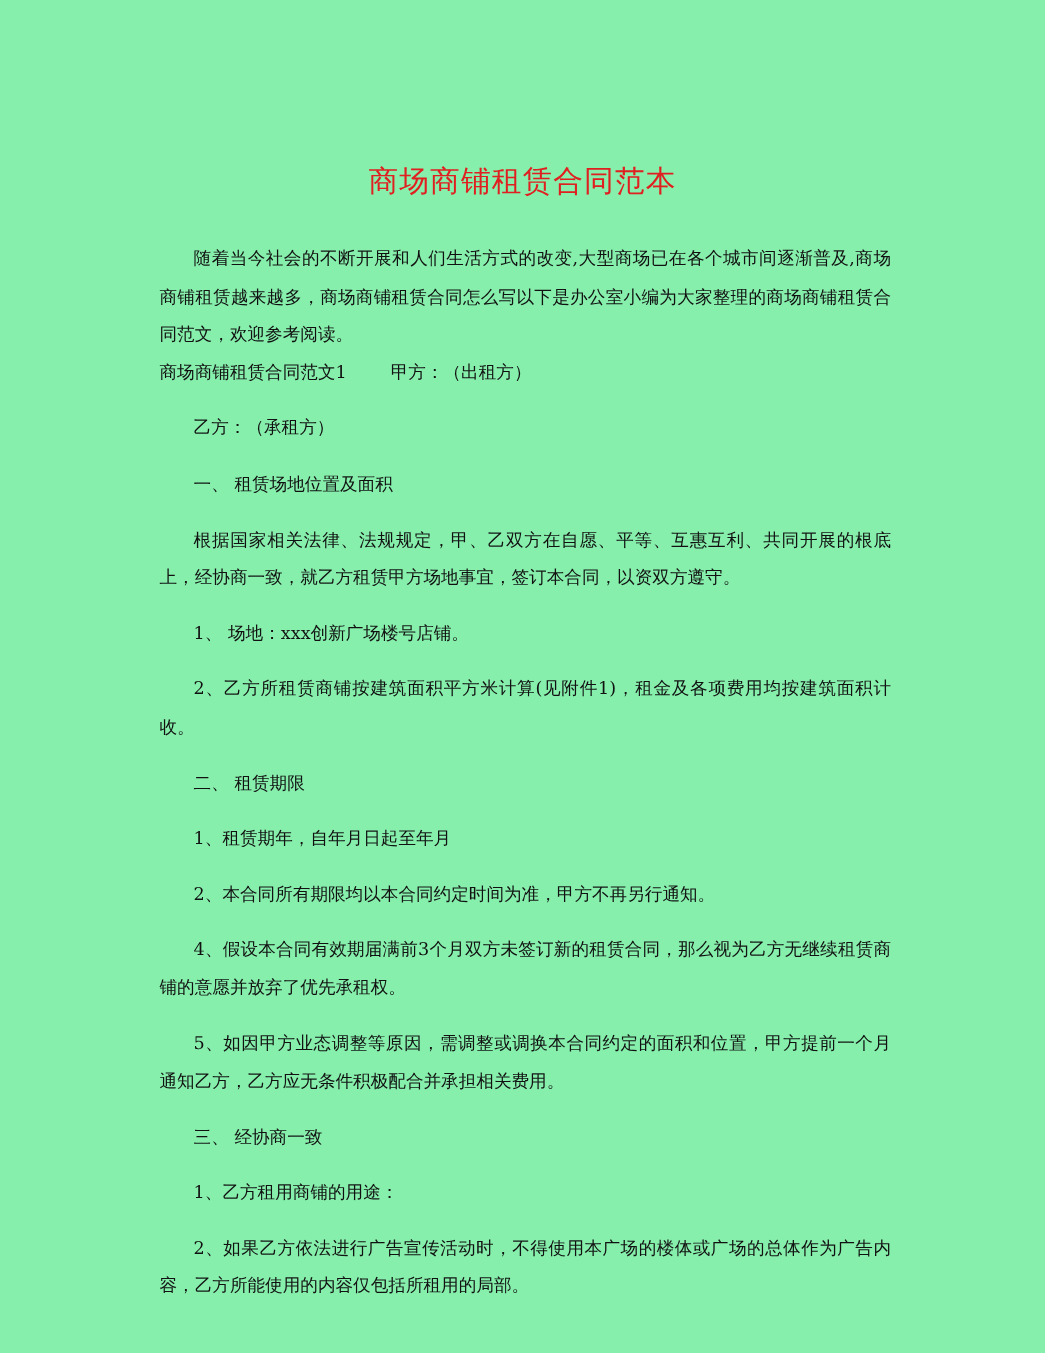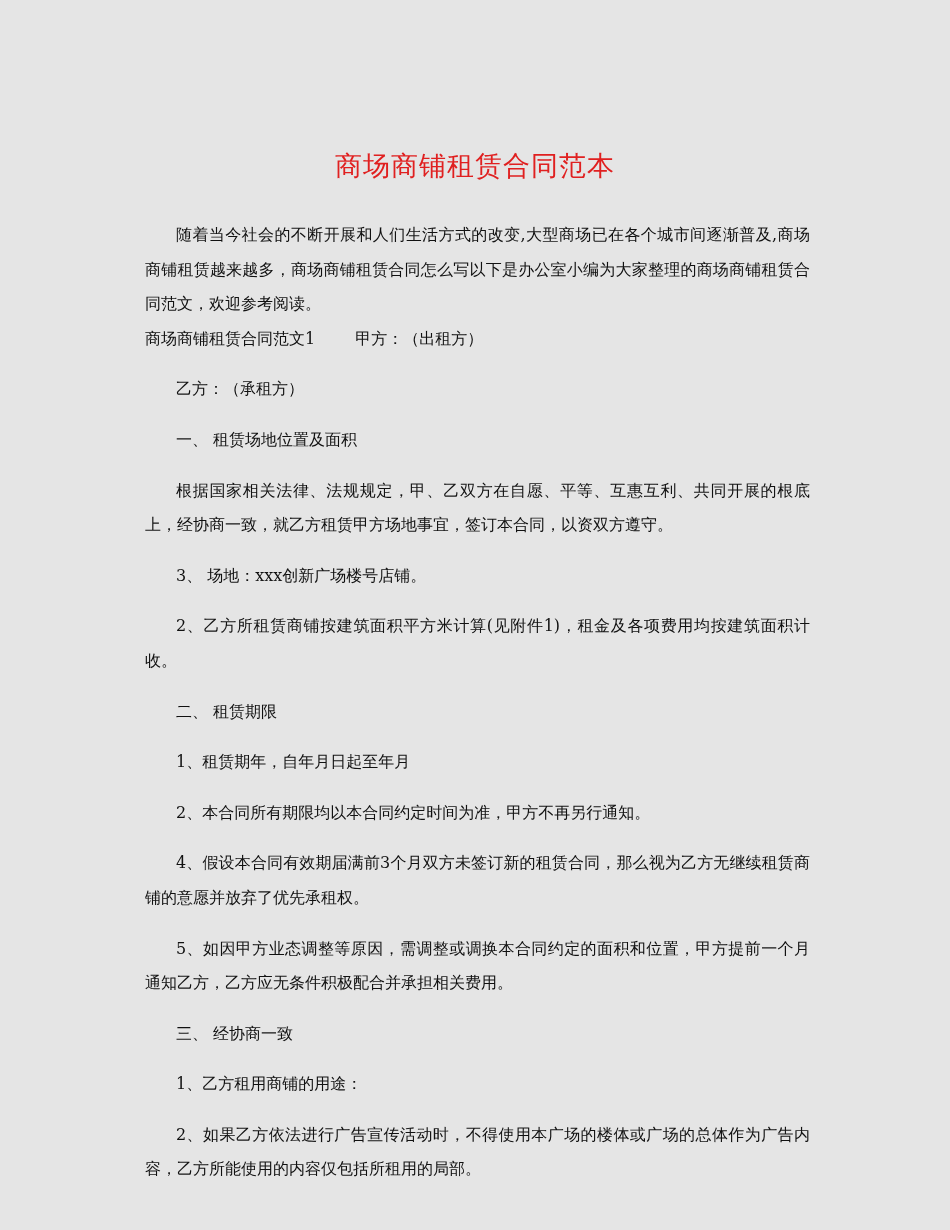--- a/index.html
+++ b/index.html
@@ -13,21 +13,21 @@
     position: relative;
     overflow: hidden;
     font-family: "DejaVu Serif", "Liberation Serif", serif;
     color: #111111;
   }
   .page {
     position: absolute;
     left: 0; top: 0;
     width: 950px;
     height: 1230px;
-    background: #e5e5e5;
+    background: #86efac;
   }
   .title {
     position: absolute;
     top: 128px;
     left: 0;
     width: 950px;
     text-align: center;
     font-size: 27px;
     line-height: 40px;
     letter-spacing: 1px;
@@ -68,21 +68,21 @@
 
     <p class="p indent">随着当今社会的不断开展和人们生活方式的改变,大型商场已在各个城市间逐渐普及,商场商铺租赁越来越多，商场商铺租赁合同怎么写以下是办公室小编为大家整理的商场商铺租赁合同范文，欢迎参考阅读。</p>
 
     <p class="p"><span>商场商铺租赁合同范文1</span><span class="gap"></span><span>甲方：（出租方）</span></p>
 
     <p class="p indent">乙方：（承租方）</p>
 
     <p class="p indent">一、 租赁场地位置及面积</p>
 
     <p class="p indent">根据国家相关法律、法规规定，甲、乙双方在自愿、平等、互惠互利、共同开展的根底上，经协商一致，就乙方租赁甲方场地事宜，签订本合同，以资双方遵守。</p>
-    <p class="p indent">3、 场地：xxx创新广场楼号店铺。</p>
+    <p class="p indent">1、 场地：xxx创新广场楼号店铺。</p>
     <p class="p indent">2、乙方所租赁商铺按建筑面积平方米计算(见附件1)，租金及各项费用均按建筑面积计收。</p>
 
     <p class="p indent">二、 租赁期限</p>
     <p class="p indent">1、租赁期年，自年月日起至年月</p>
     <p class="p indent">2、本合同所有期限均以本合同约定时间为准，甲方不再另行通知。</p>
     <p class="p indent">4、假设本合同有效期届满前3个月双方未签订新的租赁合同，那么视为乙方无继续租赁商铺的意愿并放弃了优先承租权。</p>
     <p class="p indent">5、如因甲方业态调整等原因，需调整或调换本合同约定的面积和位置，甲方提前一个月通知乙方，乙方应无条件积极配合并承担相关费用。</p>
 
     <p class="p indent">三、 经协商一致</p>
     <p class="p indent">1、乙方租用商铺的用途：</p>

